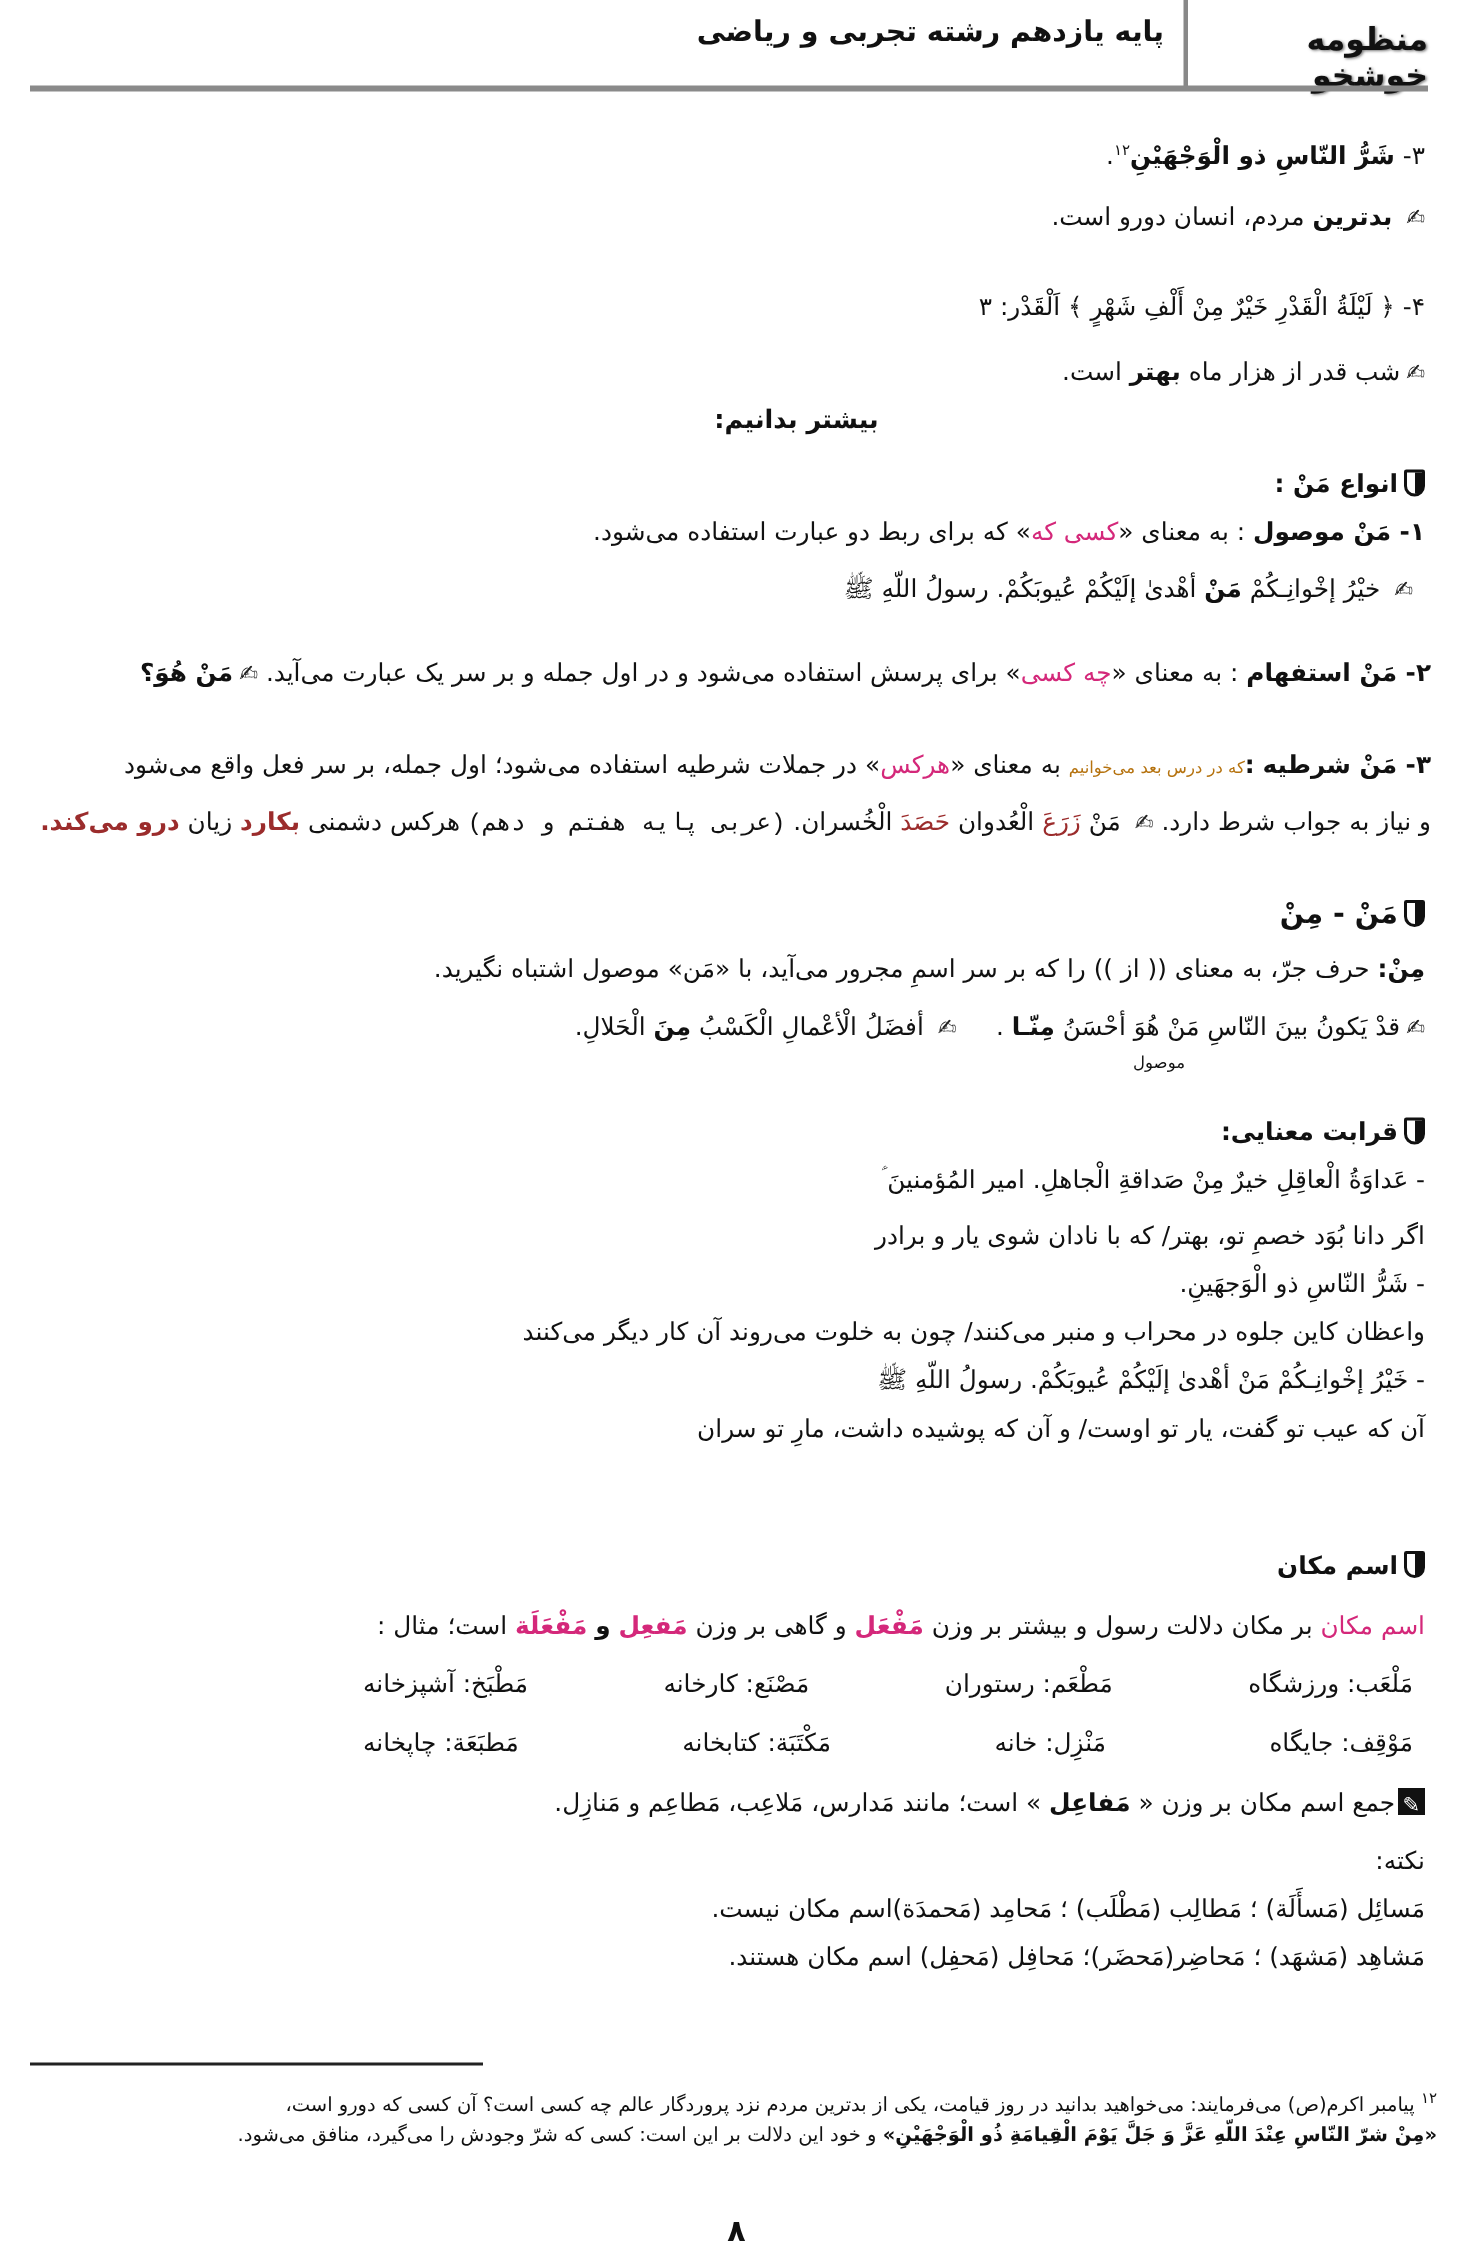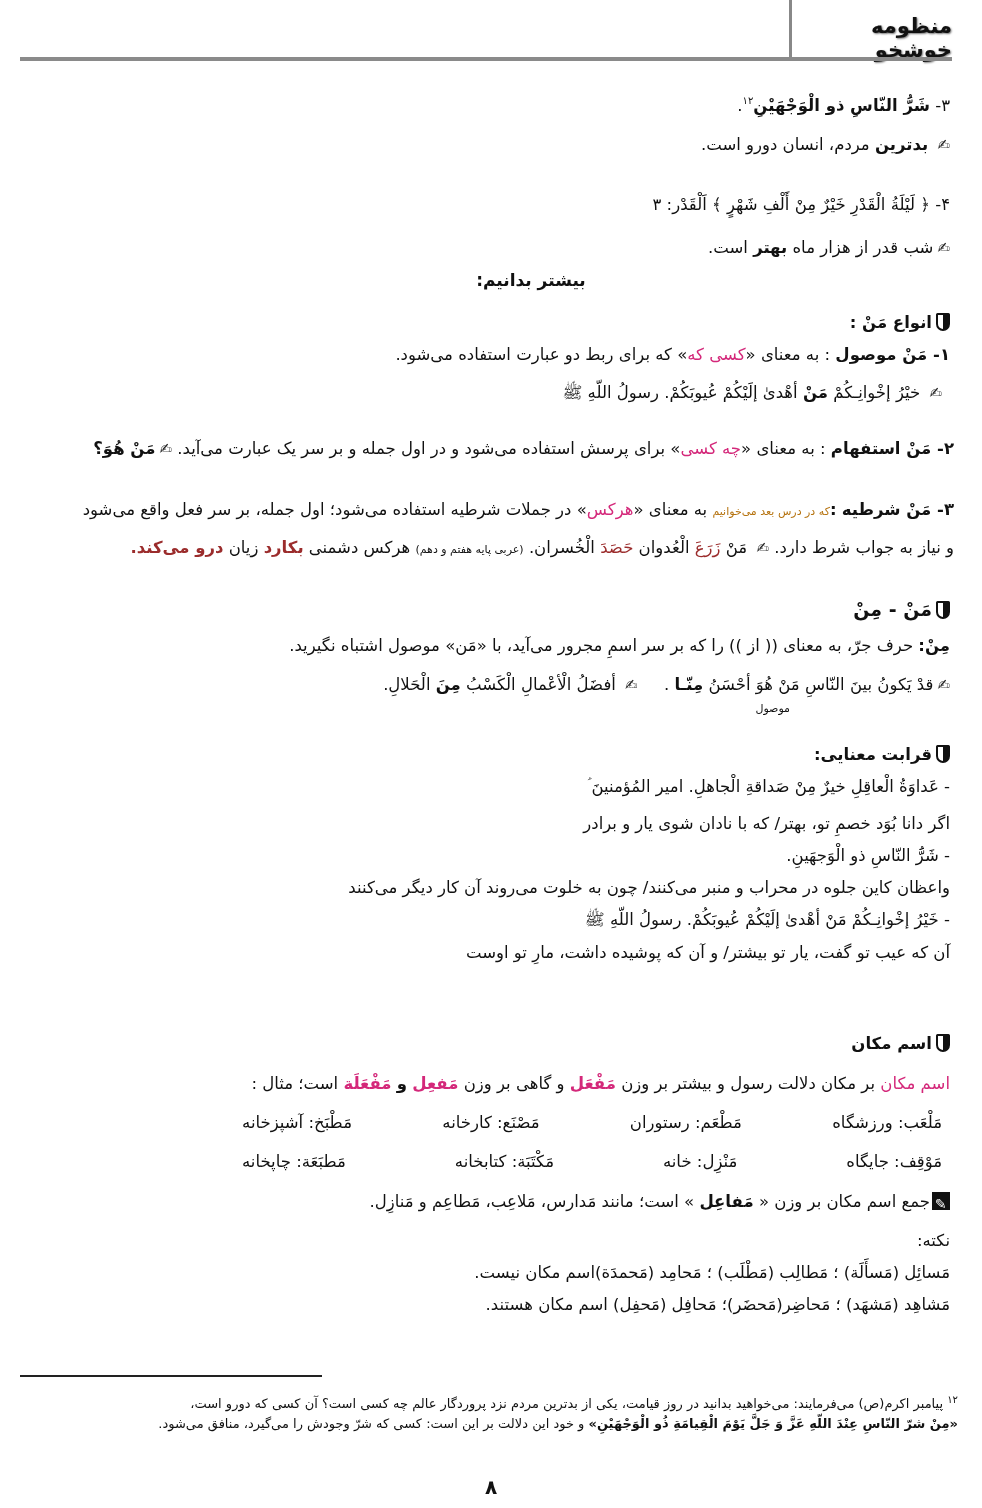--- a/index.html
+++ b/index.html
@@ -11,38 +11,39 @@
          font-weight:bold; font-size:21px; color:#111; text-shadow:1px 1px 2px #777; }
   .header .vsep { position:absolute; right:160px; top:0; width:3px; height:60px; background:#888; }
   .header .title { position:absolute; right:176px; top:10px; font-weight:bold; font-size:19px; }
   .header .rule { position:absolute; left:0; right:0; top:57px; height:4px; background:#8a8a8a; }
 
   .ln { position:absolute; right:32px; white-space:nowrap; font-size:16.5px; line-height:26px; }
   .b { font-weight:bold; }
   .pink { color:#d4287a; }
   .maroon { color:#9b2c2c; font-weight:bold; }
   .gold { color:#b5720e; font-size:11px; }
-  .small { font-size:11px; }
+  .small { font-size:16px;font-family:Liberation Mono, monospace; }
   .sup { font-size:10px; vertical-align:super; }
   .ico { display:inline-block; font-size:15px; margin-left:4px; color:#222; }
   .shield { display:inline-block; width:14px; height:18px; border:2px solid #111; border-radius:2px 2px 9px 9px;
             background:linear-gradient(to left, #111 50%, #fff 50%); vertical-align:-3px; margin-left:4px; box-sizing:border-box; }
   .note-ico { display:inline-block; width:18px; height:18px; background:#111; vertical-align:-3px; margin-left:2px; position:relative; }
   .note-ico::after { content:"✎"; position:absolute; left:3px; top:-1px; color:#fff; font-size:14px; }
   .center { position:absolute; left:0; right:0; text-align:center; }
   .fnrule { position:absolute; left:20px; top:1375px; width:302px; height:2px; background:#222; }
   .fn { position:absolute; right:24px; font-size:13px; line-height:20px; white-space:nowrap; }
   .pagenum { position:absolute; left:0; right:0; top:1475px; text-align:center; font-size:20px; font-weight:bold; }
 </style>
 </head>
 <body>
 
 <div class="header">
   <div class="brand">منظومه خوشخو</div>
   <div class="vsep"></div>
+  <div class="title">پایه یازدهم رشته تجربی و ریاضی</div>
   <div class="rule"></div>
 </div>
 
 <div class="ln" style="top:88px;">
   <span>۳-</span>
   <span class="b">شَرُّ النّاسِ ذو الْوَجْهَیْنِ</span><span class="sup">۱۲</span><span>.</span>
 </div>
 <div class="ln" style="top:132px;margin-left:25px;">
   <span class="ico">✍</span>
   <span class="b">بدترین</span>
@@ -120,21 +121,21 @@
 <div class="ln" style="top:696px; right:192px; font-size:11px;">موصول</div>
 
 <div class="ln b" style="top:742px;">
   <span class="shield"></span><span>قرابت معنایی:</span>
 </div>
 <div class="ln" style="top:774px;">- عَداوَةُ الْعاقِلِ خیرٌ مِنْ صَداقةِ الْجاهلِ. امیر المُؤمنینَ ؑ</div>
 <div class="ln" style="top:811px;">اگر دانا بُوَد خصمِ تو، بهتر/ که با نادان شوی یار و برادر</div>
 <div class="ln" style="top:843px;">- شَرُّ النّاسِ ذو الْوَجهَینِ.</div>
 <div class="ln" style="top:875px;">واعظان کاین جلوه در محراب و منبر می‌کنند/ چون به خلوت می‌روند آن کار دیگر می‌کنند</div>
 <div class="ln" style="top:907px;">- خَیْرُ إخْوانِـکُمْ مَنْ أهْدیٰ إلَیْکُمْ عُیوبَکُمْ. رسولُ اللّهِ ﷺ</div>
-<div class="ln" style="top:940px;">آن که عیب تو گفت، یار تو بیشتر/ و آن که پوشیده داشت، مارِ تو اوست</div>
+<div class="ln" style="top:940px;">آن که عیب تو گفت، یار تو اوست/ و آن که پوشیده داشت، مارِ تو سران</div>
 
 <div class="ln b" style="top:1031px;">
   <span class="shield"></span><span>اسم مکان</span>
 </div>
 <div class="ln" style="top:1071px;">
   <span class="pink">اسم مکان</span>
   <span>بر مکان دلالت رسول و بیشتر بر وزن</span>
   <span class="pink b">مَفْعَل</span>
   <span>و گاهی بر وزن</span>
   <span class="pink b">مَفعِل</span>

